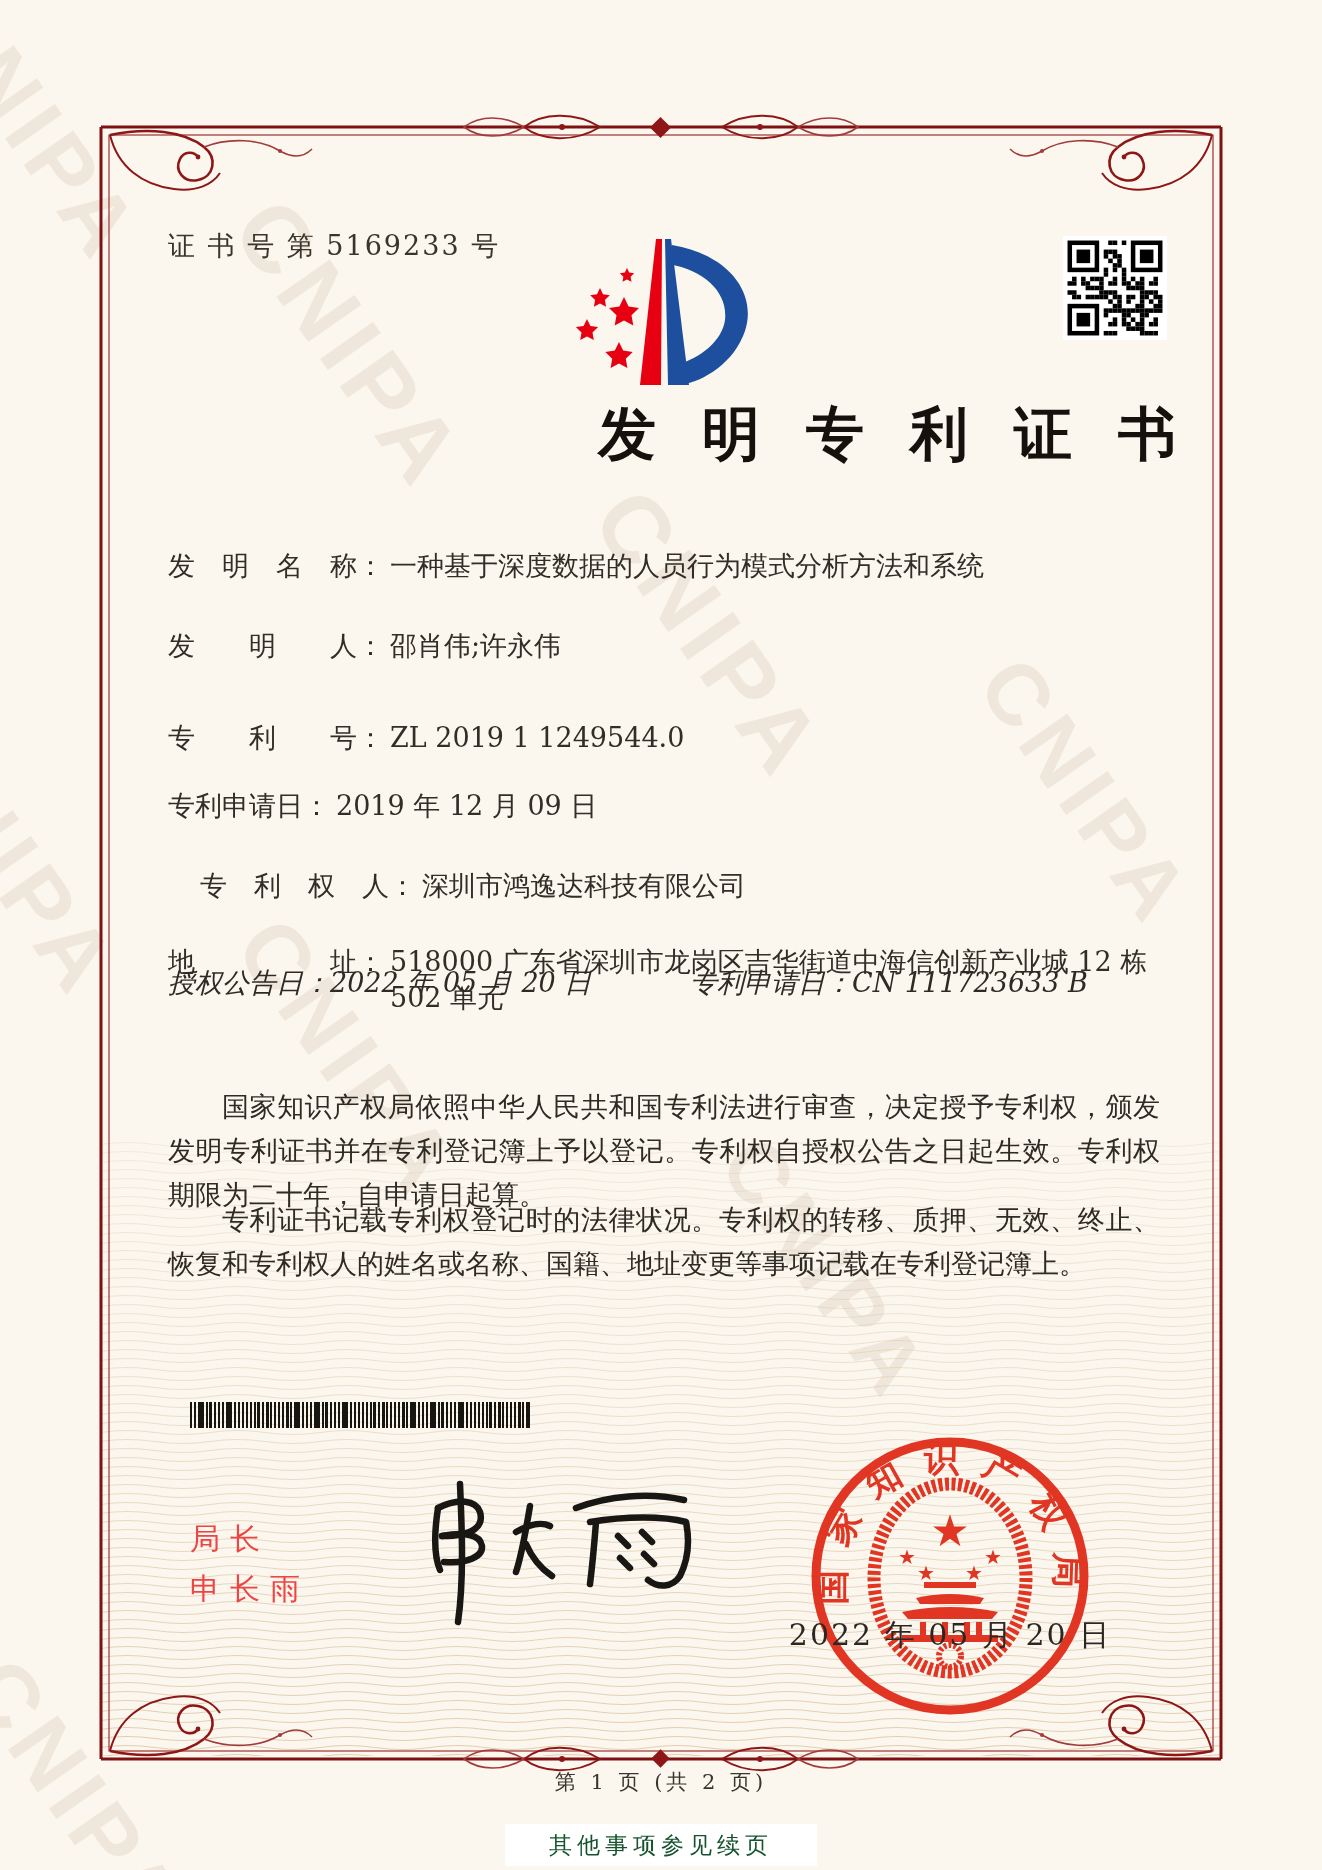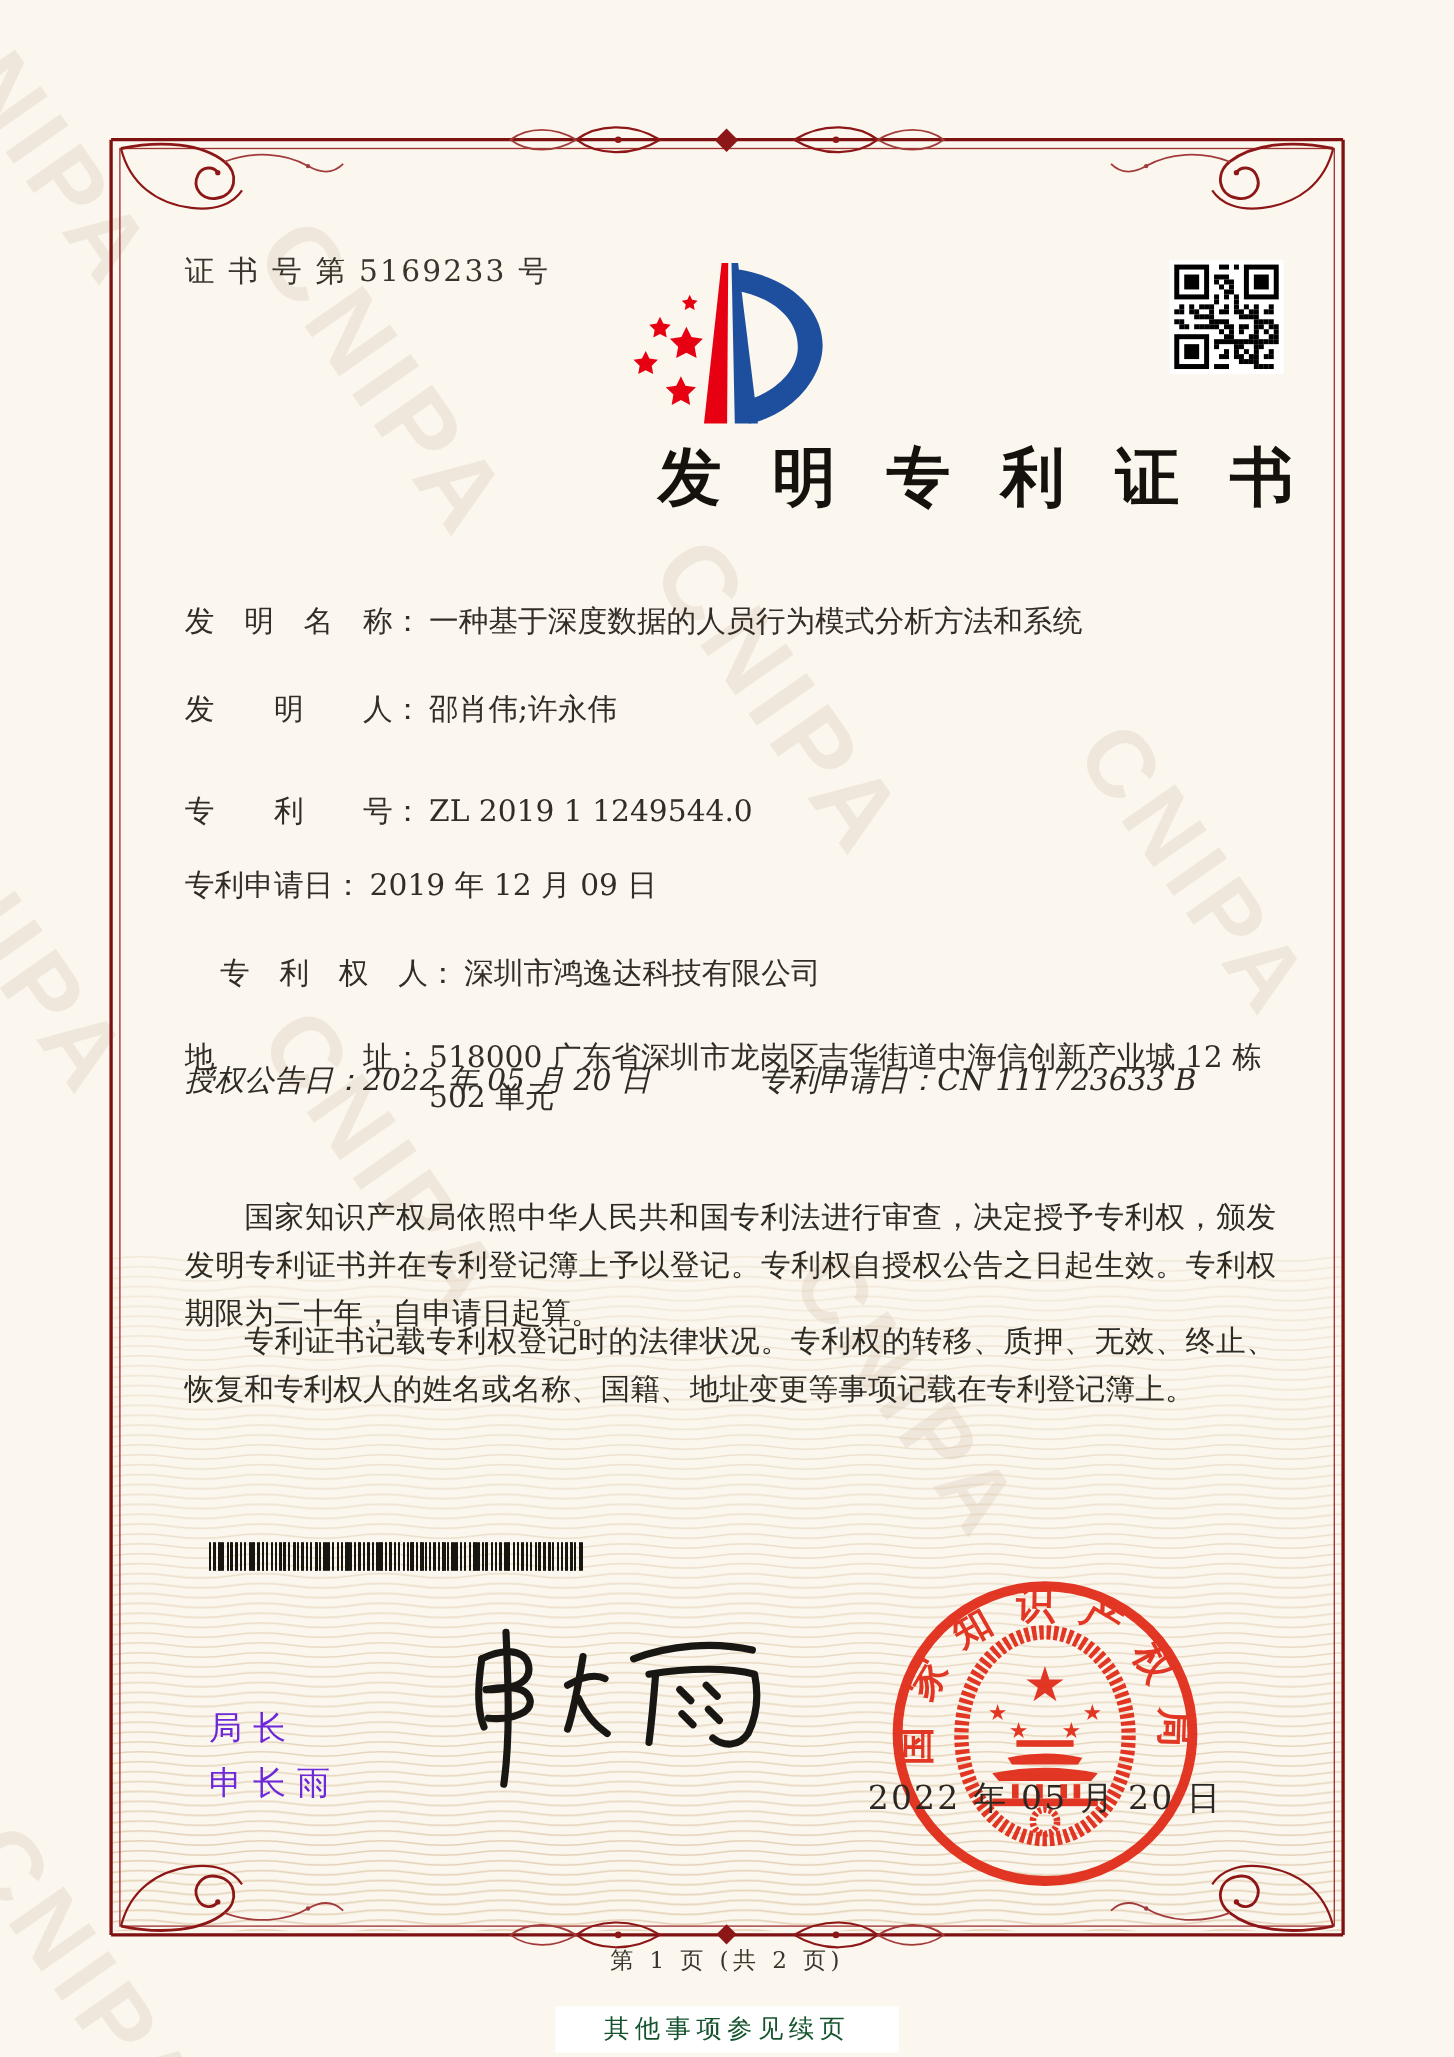--- a/index.html
+++ b/index.html
@@ -27,21 +27,21 @@
   .para{left:168px;width:992px;font-size:27px;line-height:44px;text-align:justify;
         text-indent:54px;color:#2e2a24;}
   
   .barcode{left:190px;top:1402px;width:340px;height:26px;
     background:
       repeating-linear-gradient(90deg,#17150f 0 2px,transparent 2px 4px),
       repeating-linear-gradient(90deg,transparent 0 9px,#17150f 9px 12px,
         transparent 12px 19px,#17150f 19px 21px,transparent 21px 29px);}
   
   .director{left:190px;font-family:"Liberation Sans","DejaVu Sans",sans-serif;
-            font-size:30px;letter-spacing:10px;color:#6d28d9;font-weight:500;margin-top:32px;}
+            font-size:30px;letter-spacing:10px;color:#ef4444;font-weight:500;}
   
   .pageinfo{left:100px;top:1768px;width:1122px;text-align:center;font-size:21px;
             letter-spacing:4px;color:#3a352c;}
   .notebox{left:505px;top:1824px;width:312px;height:42px;background:#ffffff;
            text-align:center;line-height:42px;font-size:23px;letter-spacing:5px;
            color:#14532d;}
   svg{display:block;}
 </style>
 </head>
 <body>

